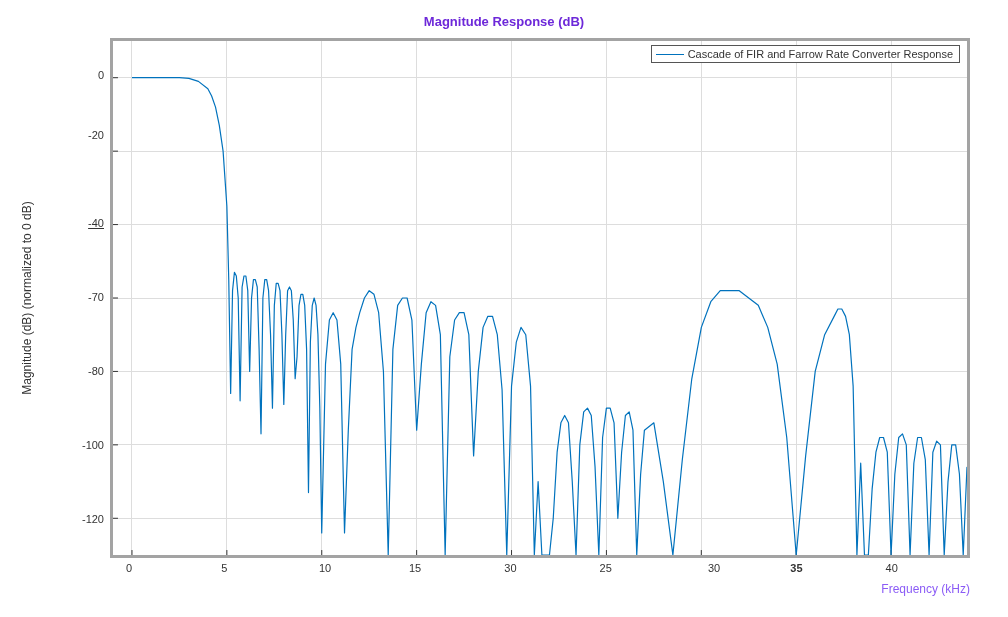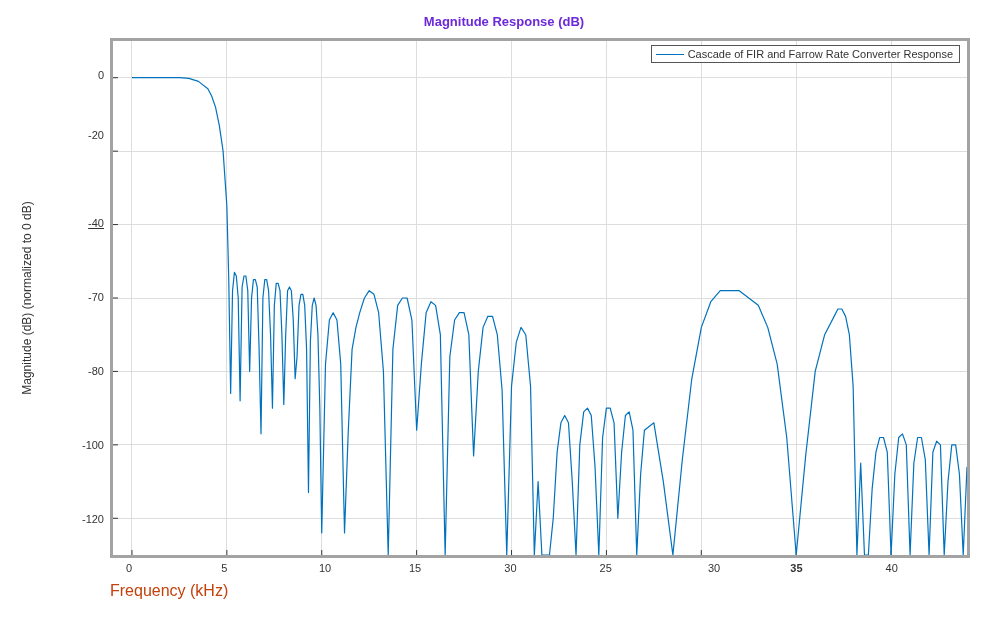--- a/index.html
+++ b/index.html
@@ -46,23 +46,23 @@
     top: 0;
     width: 100%;
     height: 100%;
     overflow: visible;
   }
   .xlabel {
     position: absolute;
     left: 110px;
     width: 860px;
     top: 582px;
-    text-align: left;
-    font-size: 16px;
-    color: #c2410c;
+    text-align: right;
+    font-size: 12px;
+    color: #8b5cf6;
   }
   .ylabel {
     position: absolute;
     left: 20px;
     top: 38px;
     width: 520px;
     height: 20px;
     transform: rotate(-90deg);
     transform-origin: left top;
     text-align: center;

